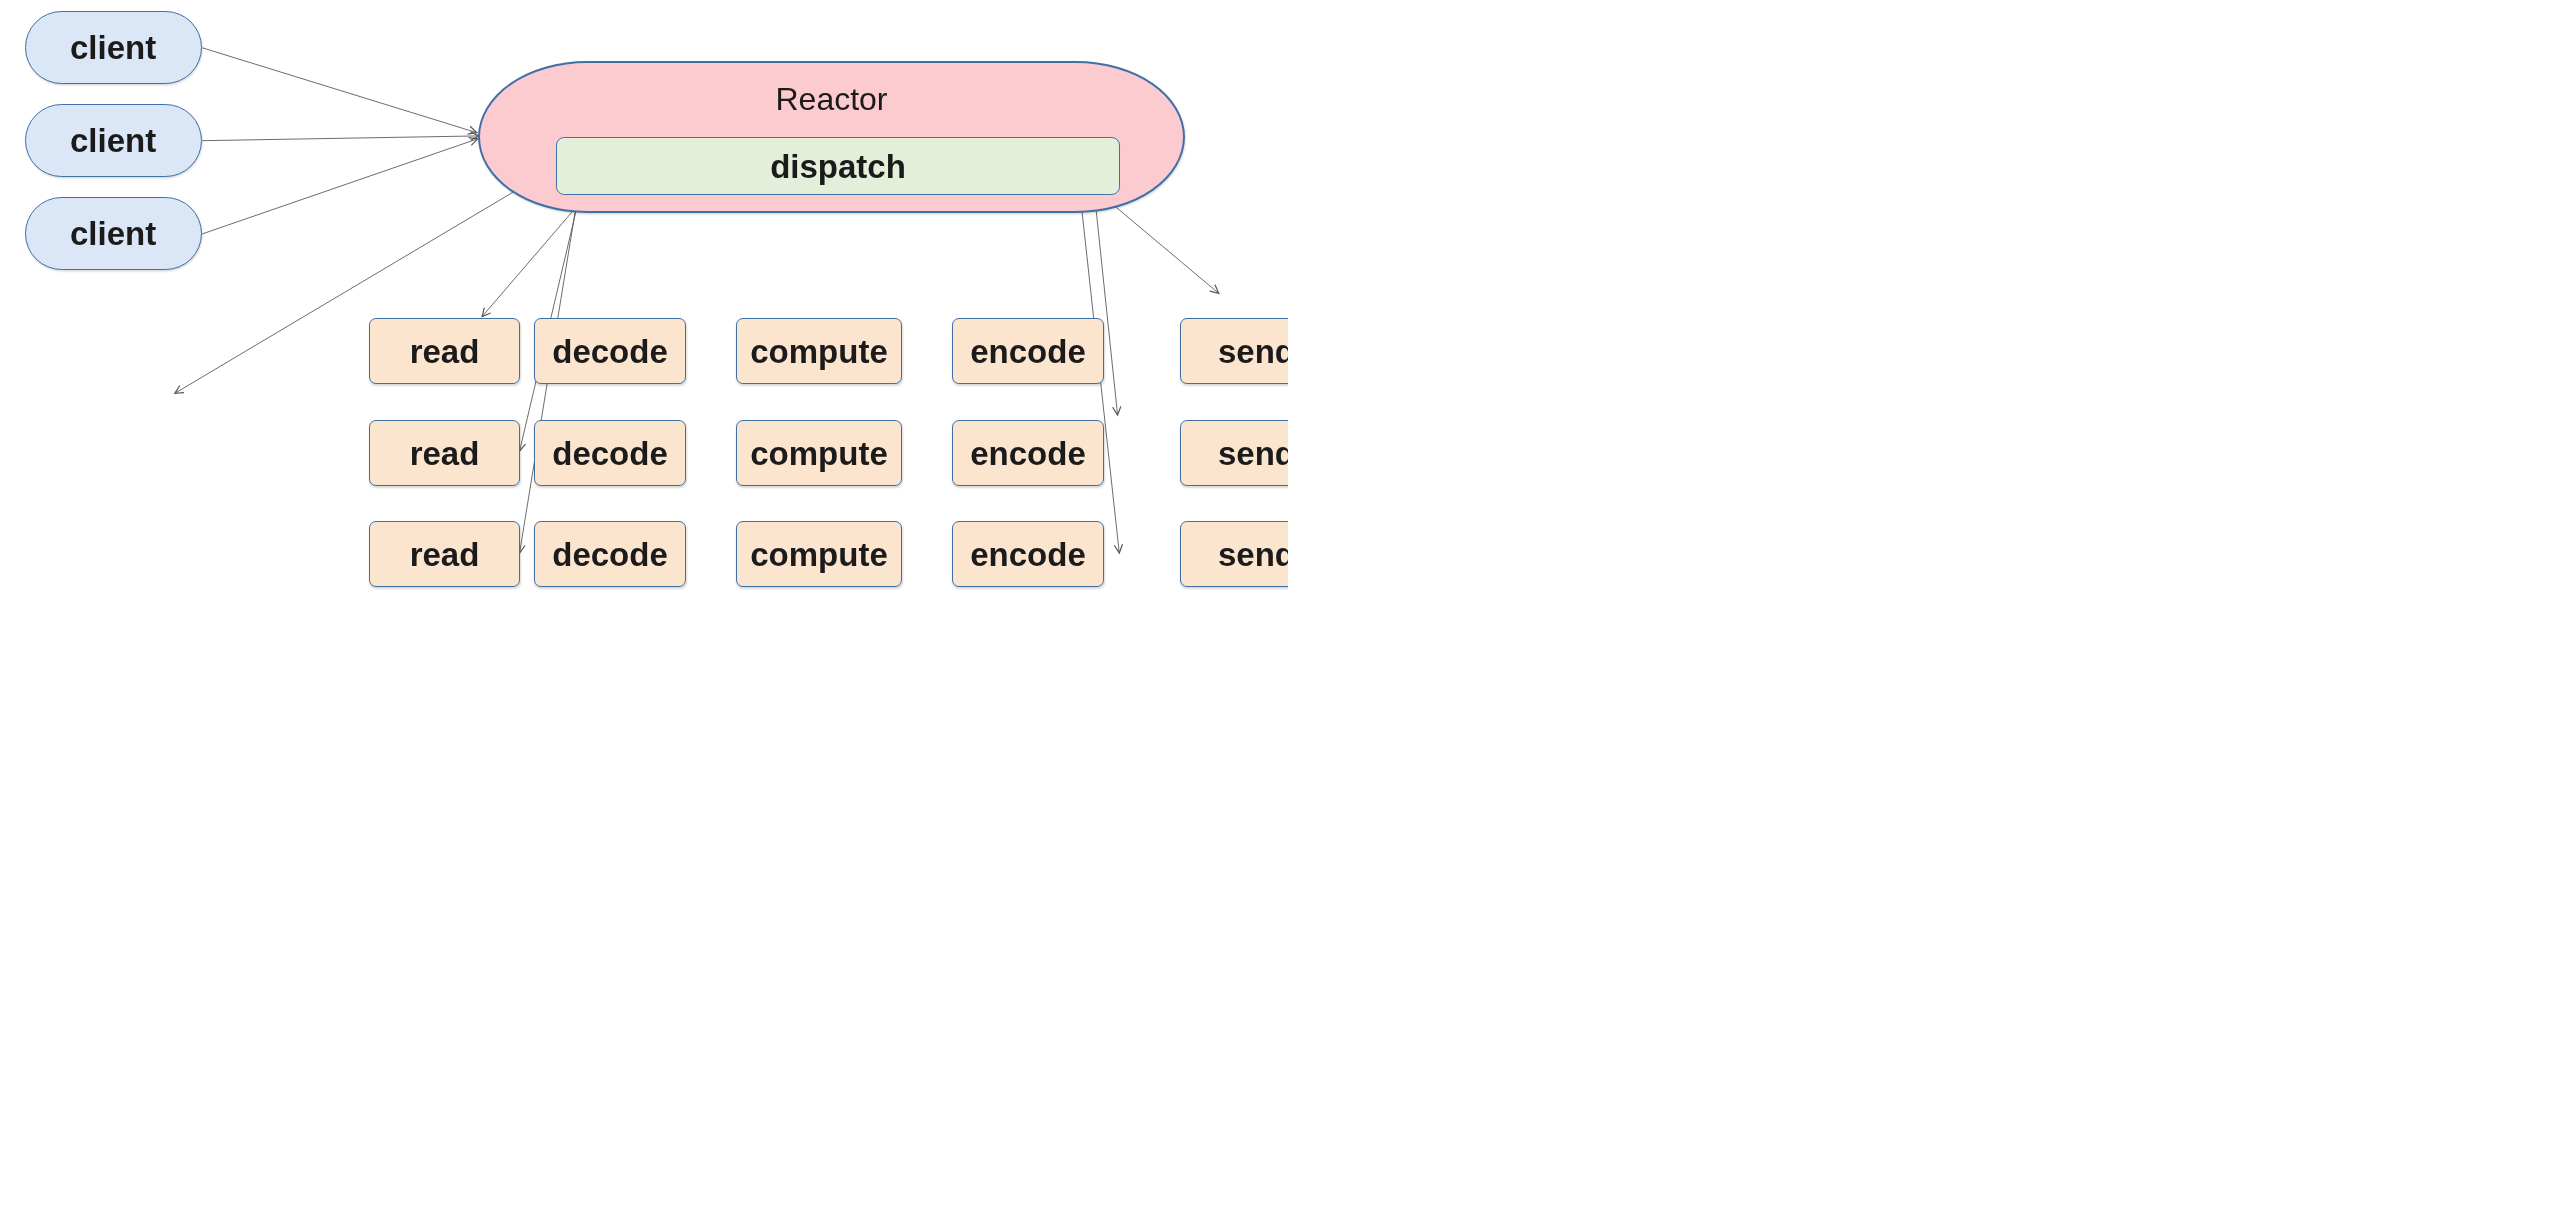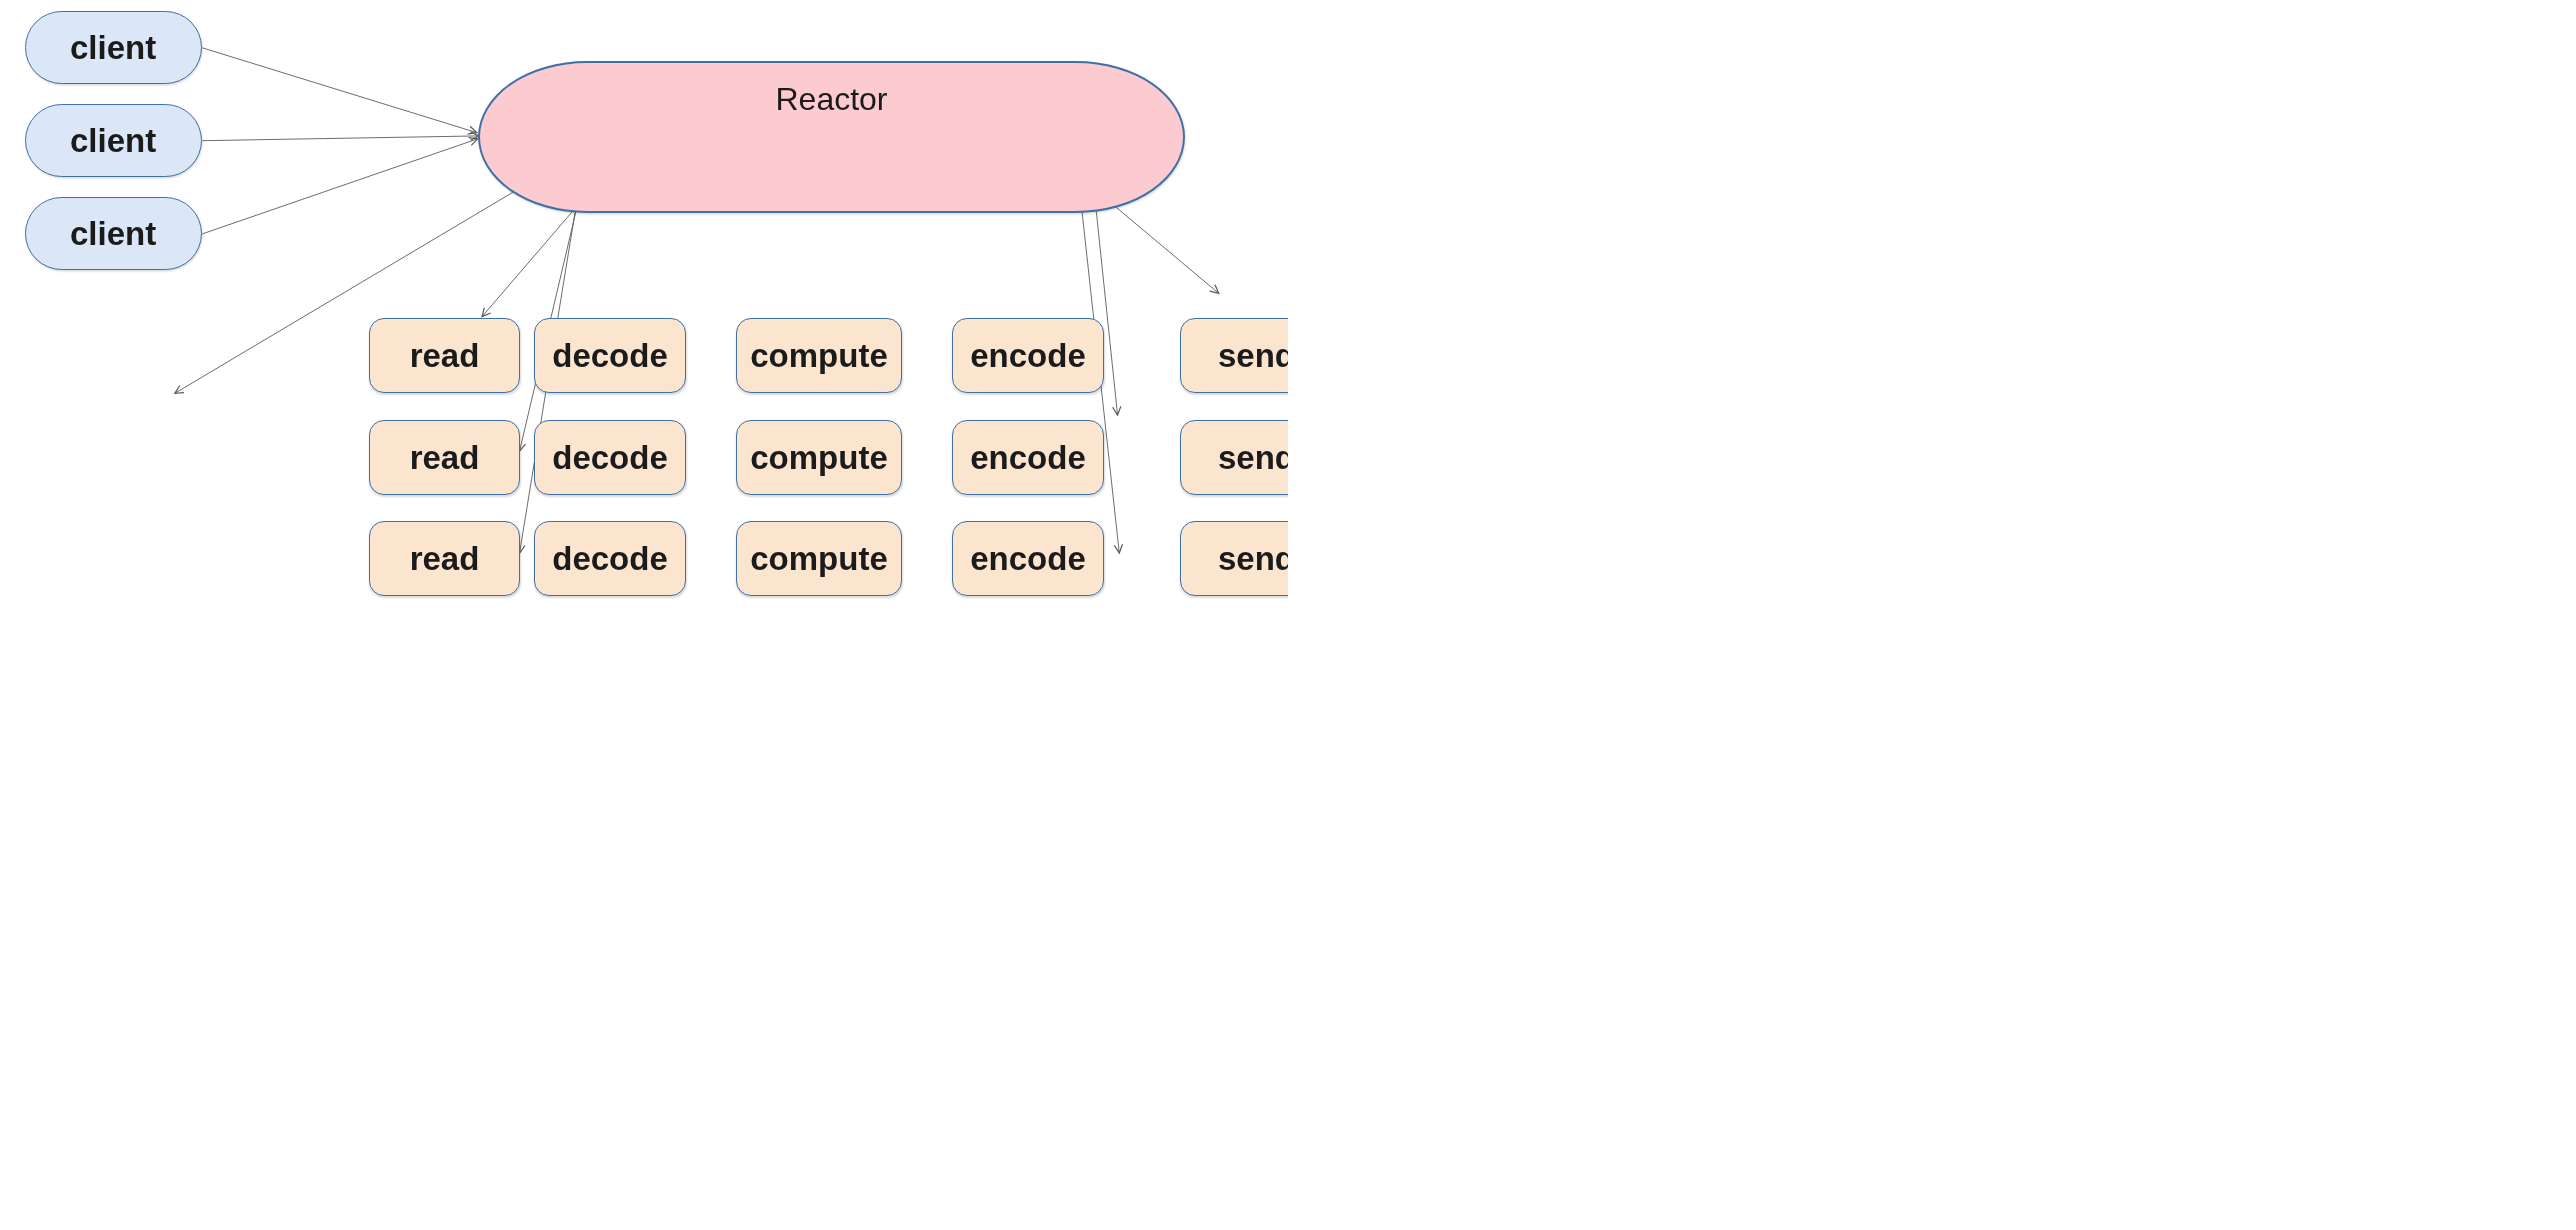--- a/index.html
+++ b/index.html
@@ -56,22 +56,22 @@
     border-radius:8.2px;
     background:var(--dispatch-fill,#e4efda);
     box-shadow:none;
   }
   .acceptor{
     left:42px;top:394px;width:256px;height:99px;
     border-radius:18.4px;
     background:var(--client-fill,#dbe6f6);
   }
   .worker{
-    height:75px;
-    border-radius:15px;
+    height:66px;
+    border-radius:7px;
     background:var(--worker-fill,#fce5cf);
   }
   .row-0{top:318px}
   .row-1{top:420px}
   .row-2{top:521px}
   .col-read{left:369px;width:151px}
   .col-decode{left:534px;width:152px}
   .col-compute{left:736px;width:166px}
   .col-encode{left:952px;width:152px}
   .col-send{left:1180px;width:153px}
@@ -112,20 +112,21 @@
     <line x1="3203" y1="563" x2="3271" y2="1214" marker-end="url(#chev)"></line>
     <line x1="3161" y1="563" x2="3276" y2="1618" marker-end="url(#chev)"></line>
   </svg>
 
   <div class="node client c0">client</div>
   <div class="node client c1">client</div>
   <div class="node client c2">client</div>
 
   <div class="node reactor"></div>
   <div class="reactor-label">Reactor</div>
+  <div class="node dispatch">dispatch</div>
 
 
   <div class="node worker row-0 col-read">read</div>
   <div class="node worker row-0 col-decode">decode</div>
   <div class="node worker row-0 col-compute">compute</div>
   <div class="node worker row-0 col-encode">encode</div>
   <div class="node worker row-0 col-send">send</div>
 
   <div class="node worker row-1 col-read">read</div>
   <div class="node worker row-1 col-decode">decode</div>

